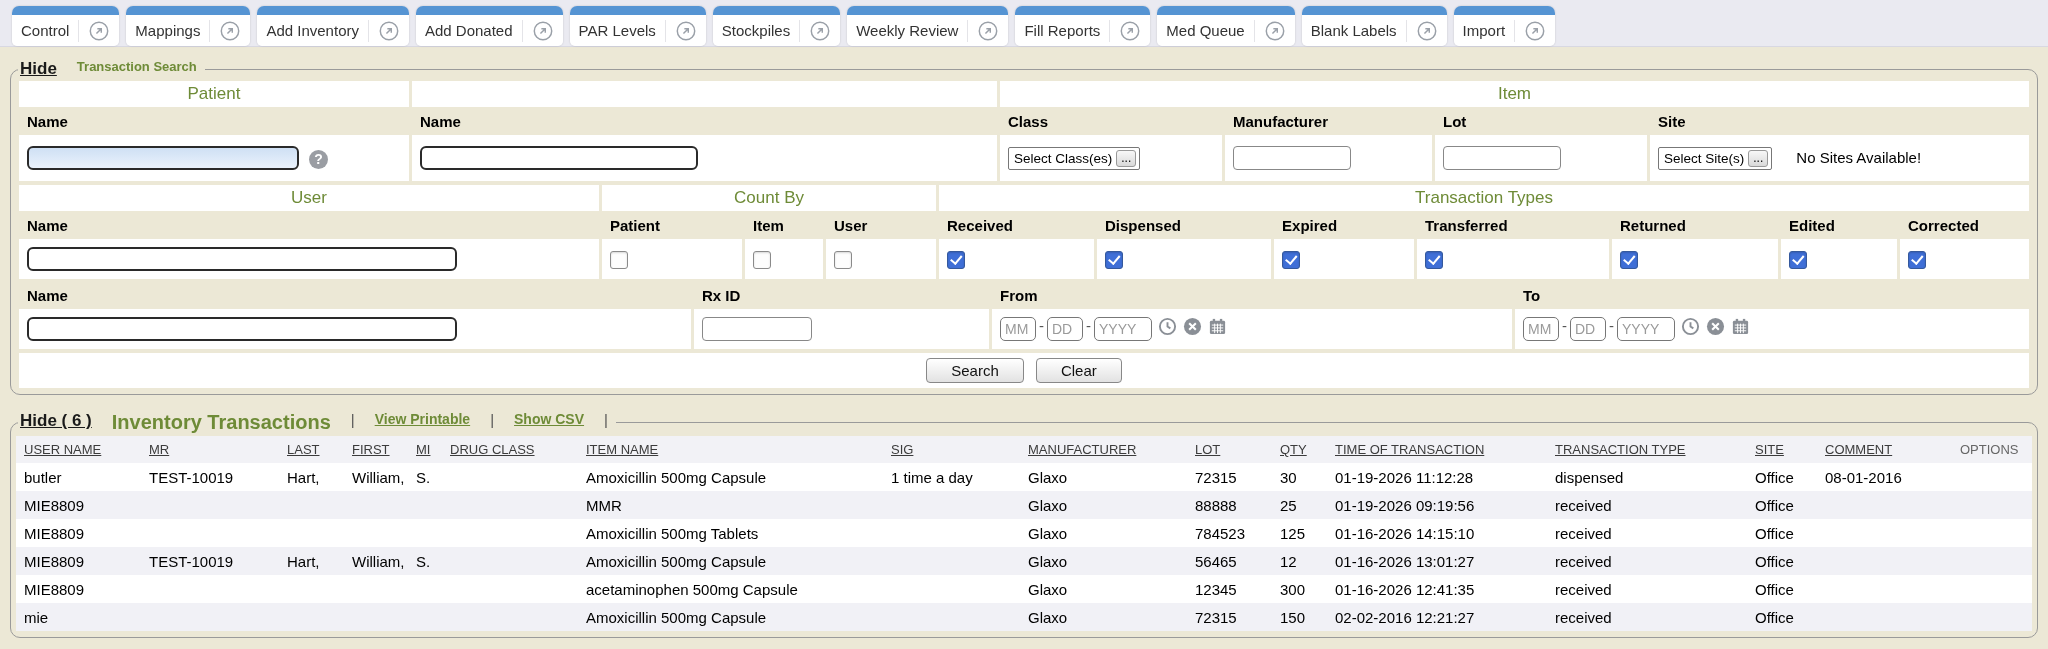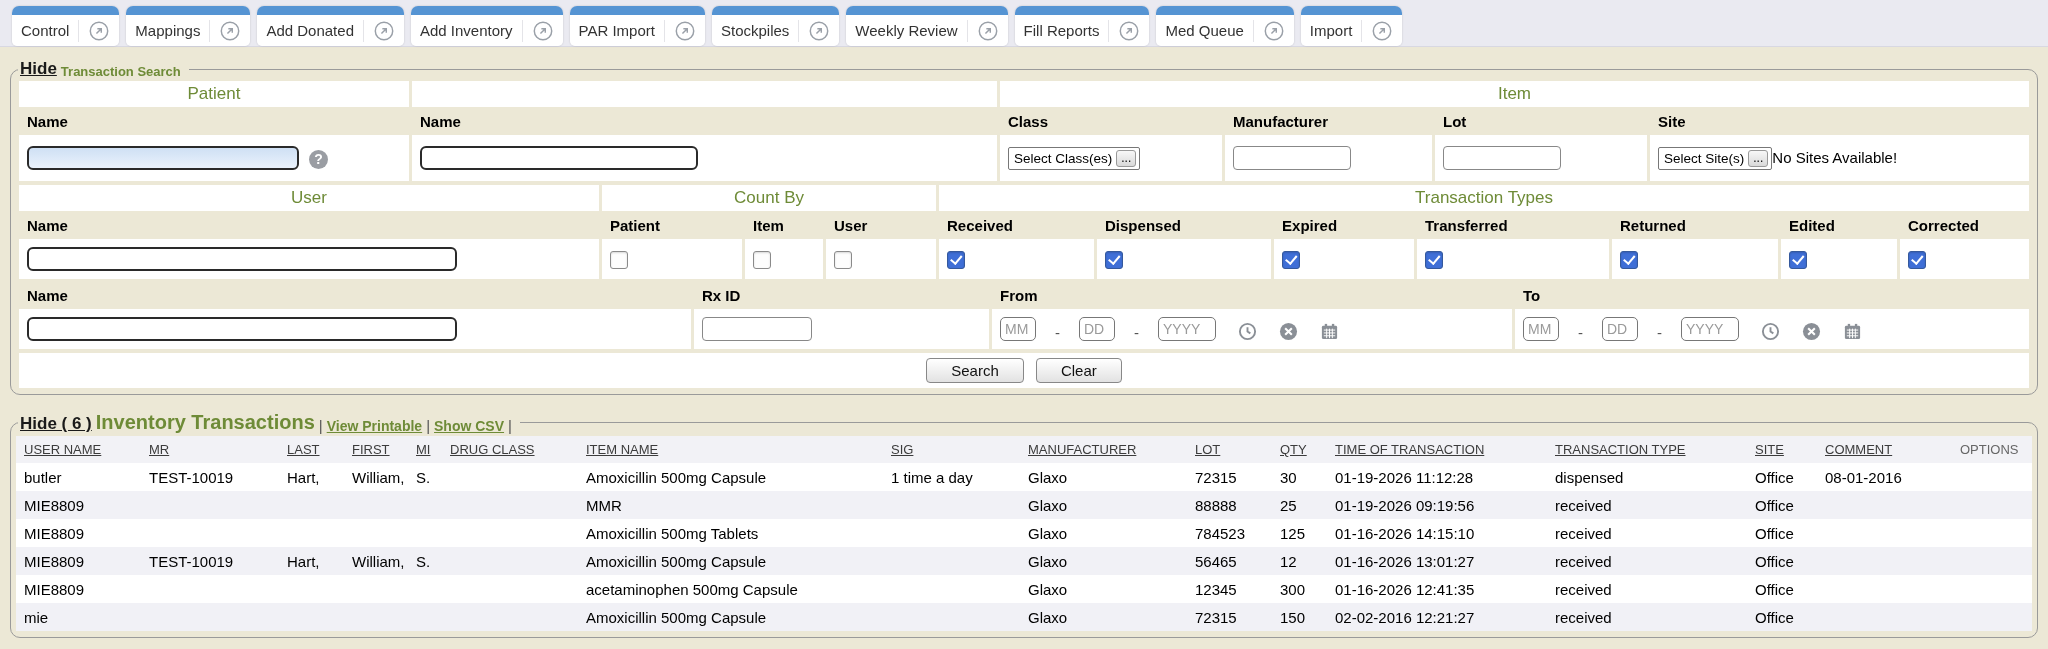--- a/index.html
+++ b/index.html
@@ -13,21 +13,21 @@
   .tab-body{background:#fff;display:flex;align-items:center;height:31px;padding:0 9px;gap:9px;}
   .tab-label{font-size:15px;color:#333;white-space:nowrap;}
   .tab-iconwrap{border-left:1px solid #e4e4e8;padding-left:9px;display:flex;align-items:center;}
   .tab.active .tab-cap,.tab.active .tab-body{background:#4f92d4;}
   .tab.active .tab-label{color:#fff;font-weight:bold;}
   .arrow-svg{width:22px;height:22px;display:block;}
 
   
   fieldset.panel{border:1px solid #9a9a9a;border-radius:10px;margin:12px 10px 0;padding:0 5px 6px;background:transparent;}
   fieldset.panel.second{margin-top:16px;}
-  legend{padding:0 8px 0 2px;margin-left:2px;display:flex;align-items:flex-end;gap:4px;}
+  legend{padding:0 8px 0 2px;margin-left:2px;display:flex;align-items:flex-start;gap:20px;}
   .hide-link{color:#1a1a1a;font-weight:bold;text-decoration:underline;font-size:17px;cursor:pointer;white-space:nowrap;}
   .panel-title{color:#6e8b37;font-weight:bold;font-size:13px;white-space:nowrap;}
   .second .panel-title{font-size:20px;}
   .olive-link{color:#6e8b37;text-decoration:underline;font-size:14px;font-weight:bold;cursor:pointer;white-space:nowrap;}
   .sep-pipe{color:#555;font-size:15px;}
 
   
   table.band{width:100%;border-spacing:3px 2px;table-layout:fixed;}
   table.band td{vertical-align:middle;overflow:hidden;white-space:nowrap;}
   tr.sec td{background:#fff;color:#6e8b37;text-align:center;font-size:17px;height:24px;}
@@ -38,27 +38,27 @@
 
   .txt{height:24px;border:2px solid #2a2a2a;border-radius:6px;font-size:14px;padding:0 6px;background:#fff;font-family:inherit;box-sizing:border-box;}
   .patient-input{width:272px;background:linear-gradient(180deg,#cfe0f4,#eaf2fc);}
   .wide{width:430px;}
   .item-input{width:278px;}
   .lite{height:24px;border:1px solid #888;border-radius:4px;width:118px;font-size:14px;padding:0 6px;background:#fff;font-family:inherit;box-sizing:border-box;}
   .rx{width:110px;}
   .help-icon{display:inline-flex;width:19px;height:19px;border-radius:50%;background:#9a9da3;color:#fff;font-weight:bold;font-size:14px;align-items:center;justify-content:center;margin-left:10px;vertical-align:middle;}
   .selbox{display:inline-flex;align-items:center;border:1px solid #777;background:#fff;padding:2px 3px 2px 5px;font-size:13.5px;gap:4px;border-radius:2px;cursor:pointer;}
   .more-btn{border:1px solid #999;background:linear-gradient(#f8f8f8,#d9d9d9);padding:0 4px;font-size:12px;border-radius:3px;line-height:15px;cursor:pointer;}
-  .site-note{margin-left:0;font-size:15px;}
+  .site-note{margin-left:24px;font-size:15px;}
 
   .cb{width:16px;height:16px;border:1px solid #8a8a8a;border-radius:3px;background:#fdfdfd;display:inline-block;position:relative;box-shadow:inset 0 1px 2px rgba(0,0,0,.15);cursor:pointer;vertical-align:middle;}
   .cb.checked{background:#3f6fd7;border-color:#35599c;}
   .cb.checked::after{content:"";position:absolute;left:4.5px;top:1.5px;width:4.5px;height:8.5px;border:solid #fff;border-width:0 2.5px 2.5px 0;transform:rotate(40deg);}
 
-  .dategrp{display:inline-flex;align-items:flex-end;gap:19px;}
+  .dategrp{display:inline-flex;align-items:flex-start;gap:3px;}
   .dt{width:36px;height:24px;border:1.5px solid #777;border-radius:5px;font-size:14px;padding:0 4px;font-family:inherit;box-sizing:border-box;}
   .dt.yyyy{width:58px;}
   .dt::placeholder{color:#9a9a9a;}
   .dash{color:#555;}
   .dicon{width:19px;height:19px;margin-left:3px;cursor:pointer;display:block;}
 
   .btnrow{background:#fff;margin:2px 3px 0;text-align:center;padding:5px 0;}
   .btn{border:1px solid #888;border-radius:4px;background:linear-gradient(#ffffff,#e2e2e2);font-size:15px;padding:3px 24px;font-family:inherit;cursor:pointer;margin:0 4px;color:#111;}
 
   
@@ -94,45 +94,45 @@
             <svg class="arrow-svg" viewBox="0 0 24 24">
               <circle cx="12" cy="12" r="9.5" fill="none" stroke="#9aa0a8" stroke-width="1.6"></circle>
               <path d="M9.2 14.8 L14.5 9.5 M10.2 9.5 H14.5 V13.8" fill="none" stroke="#9aa0a8" stroke-width="1.6"></path>
             </svg>
           </span>
         </div>
       </div>
     <div class="tab">
         <div class="tab-cap"></div>
         <div class="tab-body">
+          <span class="tab-label">Add Inventory</span>
+          <span class="tab-iconwrap">
+            <svg class="arrow-svg" viewBox="0 0 24 24">
+              <circle cx="12" cy="12" r="9.5" fill="none" stroke="#9aa0a8" stroke-width="1.6"></circle>
+              <path d="M9.2 14.8 L14.5 9.5 M10.2 9.5 H14.5 V13.8" fill="none" stroke="#9aa0a8" stroke-width="1.6"></path>
+            </svg>
+          </span>
+        </div>
+      </div>
+    <div class="tab">
+        <div class="tab-cap"></div>
+        <div class="tab-body">
           <span class="tab-label">Add Donated</span>
           <span class="tab-iconwrap">
             <svg class="arrow-svg" viewBox="0 0 24 24">
               <circle cx="12" cy="12" r="9.5" fill="none" stroke="#9aa0a8" stroke-width="1.6"></circle>
               <path d="M9.2 14.8 L14.5 9.5 M10.2 9.5 H14.5 V13.8" fill="none" stroke="#9aa0a8" stroke-width="1.6"></path>
             </svg>
           </span>
         </div>
       </div>
     <div class="tab">
         <div class="tab-cap"></div>
         <div class="tab-body">
-          <span class="tab-label">Add Inventory</span>
-          <span class="tab-iconwrap">
-            <svg class="arrow-svg" viewBox="0 0 24 24">
-              <circle cx="12" cy="12" r="9.5" fill="none" stroke="#9aa0a8" stroke-width="1.6"></circle>
-              <path d="M9.2 14.8 L14.5 9.5 M10.2 9.5 H14.5 V13.8" fill="none" stroke="#9aa0a8" stroke-width="1.6"></path>
-            </svg>
-          </span>
-        </div>
-      </div>
-    <div class="tab">
-        <div class="tab-cap"></div>
-        <div class="tab-body">
-          <span class="tab-label">PAR Import</span>
+          <span class="tab-label">PAR Levels</span>
           <span class="tab-iconwrap">
             <svg class="arrow-svg" viewBox="0 0 24 24">
               <circle cx="12" cy="12" r="9.5" fill="none" stroke="#9aa0a8" stroke-width="1.6"></circle>
               <path d="M9.2 14.8 L14.5 9.5 M10.2 9.5 H14.5 V13.8" fill="none" stroke="#9aa0a8" stroke-width="1.6"></path>
             </svg>
           </span>
         </div>
       </div>
     <div class="tab">
         <div class="tab-cap"></div>
@@ -167,20 +167,32 @@
               <circle cx="12" cy="12" r="9.5" fill="none" stroke="#9aa0a8" stroke-width="1.6"></circle>
               <path d="M9.2 14.8 L14.5 9.5 M10.2 9.5 H14.5 V13.8" fill="none" stroke="#9aa0a8" stroke-width="1.6"></path>
             </svg>
           </span>
         </div>
       </div>
     <div class="tab">
         <div class="tab-cap"></div>
         <div class="tab-body">
           <span class="tab-label">Med Queue</span>
+          <span class="tab-iconwrap">
+            <svg class="arrow-svg" viewBox="0 0 24 24">
+              <circle cx="12" cy="12" r="9.5" fill="none" stroke="#9aa0a8" stroke-width="1.6"></circle>
+              <path d="M9.2 14.8 L14.5 9.5 M10.2 9.5 H14.5 V13.8" fill="none" stroke="#9aa0a8" stroke-width="1.6"></path>
+            </svg>
+          </span>
+        </div>
+      </div>
+    <div class="tab">
+        <div class="tab-cap"></div>
+        <div class="tab-body">
+          <span class="tab-label">Blank Labels</span>
           <span class="tab-iconwrap">
             <svg class="arrow-svg" viewBox="0 0 24 24">
               <circle cx="12" cy="12" r="9.5" fill="none" stroke="#9aa0a8" stroke-width="1.6"></circle>
               <path d="M9.2 14.8 L14.5 9.5 M10.2 9.5 H14.5 V13.8" fill="none" stroke="#9aa0a8" stroke-width="1.6"></path>
             </svg>
           </span>
         </div>
       </div>
     <div class="tab">
         <div class="tab-cap"></div>

